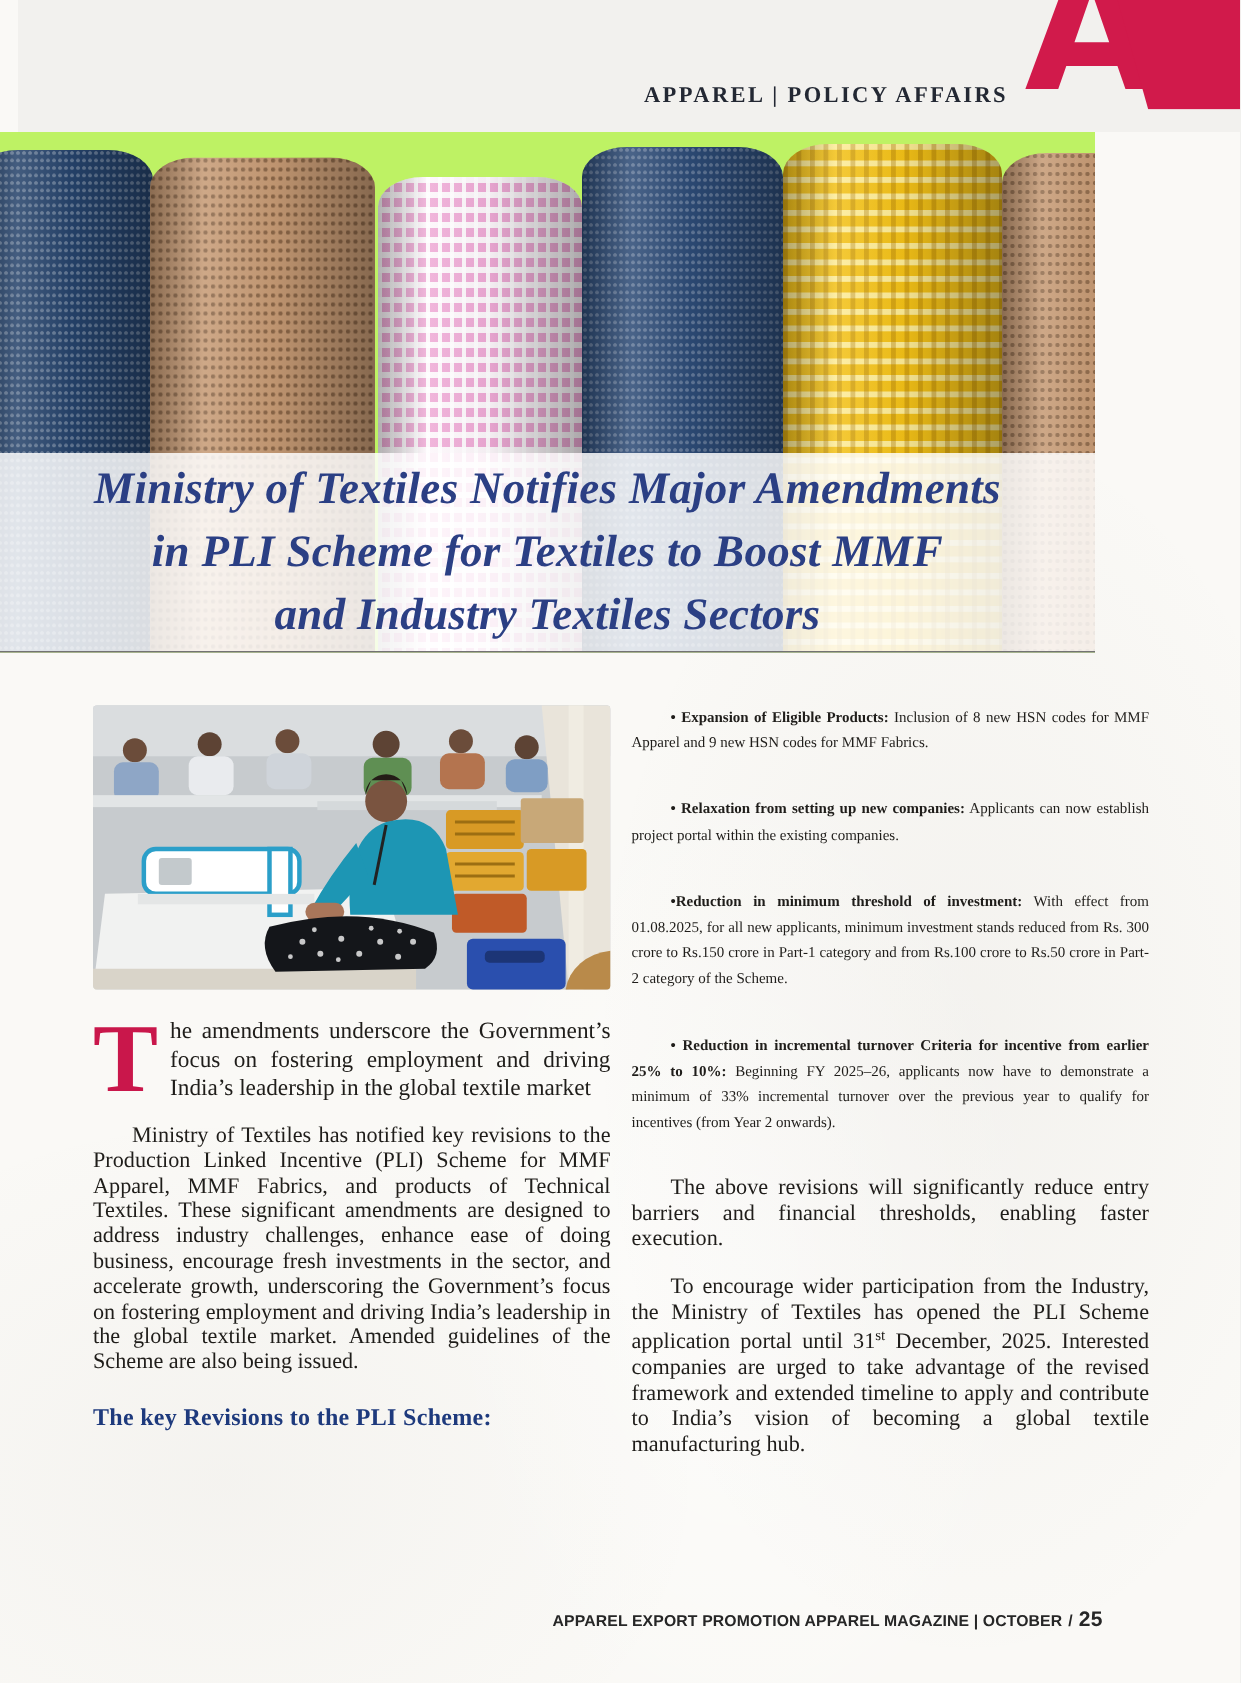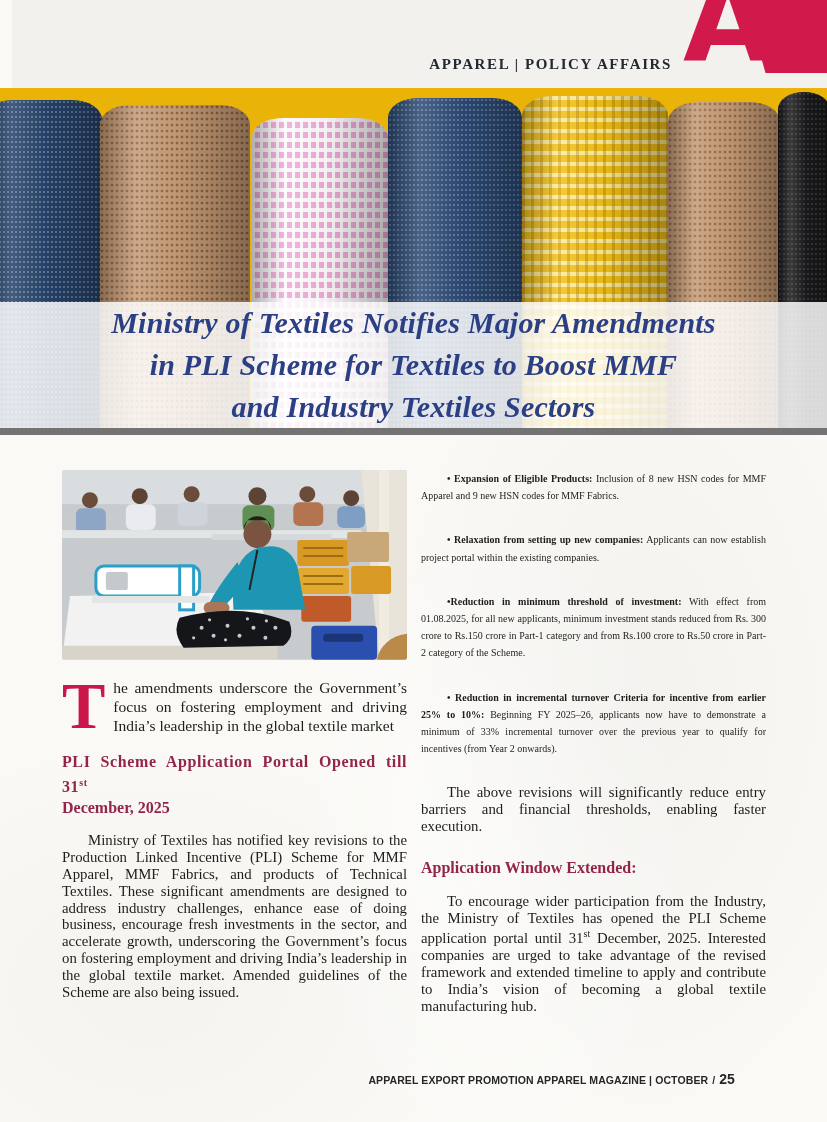--- a/index.html
+++ b/index.html
@@ -29,22 +29,22 @@
     position:absolute; left:6px; top:-38px;
     font-family:"DejaVu Sans", sans-serif; font-weight:bold; font-size:116px;
     color:#d11a4b; line-height:1;
   }
   .logo-block {
     position:absolute; right:0; top:0; width:82px; height:73px; background:#d11a4b;
     clip-path:polygon(0 0, 100% 0, 100% 100%, 25% 100%);
   }
 
   
-  .hero { position:absolute; top:88px; left:0; width:827px; height:347px;
-          background:#eab308; overflow:hidden; border-bottom:7px solid #737373; }
+  .hero { position:absolute; top:88px; left:0; width:730px; height:347px;
+          background:#bef264; overflow:hidden; border-bottom:1px solid #737373; }
   .roll { position:absolute; bottom:0; border-radius:30px 30px 0 0 / 20px 20px 0 0; }
   .shade { position:absolute; inset:0; border-radius:inherit;
            background:linear-gradient(90deg, rgba(0,0,0,.30) 0%, rgba(255,255,255,.14) 24%, rgba(0,0,0,.04) 55%, rgba(0,0,0,.32) 100%); }
   .roll-navy1 { left:-18px; width:120px; top:12px; background:#25426a;
     background-image:radial-gradient(circle at 2px 2px, rgba(255,255,255,.28) 1px, transparent 1.5px); background-size:4px 5px; }
   .roll-tan1 { left:100px; width:150px; top:17px; background:#c69a74;
     background-image:radial-gradient(circle at 2px 2px, rgba(90,60,35,.55) 1.2px, transparent 1.7px); background-size:5px 6px; }
   .roll-pink { left:252px; width:136px; top:30px; background:#efaad6;
     background-image:linear-gradient(90deg, rgba(255,255,255,.9) 3px, transparent 3px),
                      linear-gradient(rgba(255,255,255,.9) 4px, transparent 4px); background-size:8px 10px; }
@@ -225,42 +225,38 @@
             <circle cx="132" cy="168" r="1.6"></circle>
         </g>
 
         <rect x="250" y="156" width="66" height="34" rx="4" fill="#2a4fae"></rect>
         <rect x="262" y="164" width="40" height="8" rx="3" fill="#1c3576"></rect>
         <path d="M316,190 a34,30 0 0 1 30,-26 l0,26 z" fill="#b98a4a"></path>
       </svg>
 
       <p class="lede"><span class="dropcap">T</span><span>he amendments underscore the Government’s focus on fostering employment and driving India’s leadership in the global textile market</span></p>
 
-      <h2 class="heading-maroon">
-        <span class="just"><span>PLI Scheme Application Portal Opened till 31</span><sup>st</sup></span>
-        <span>December, 2025</span>
-      </h2>
 
       <p class="body indent para1">Ministry of Textiles has notified key revisions to the Production Linked Incentive (PLI) Scheme for MMF Apparel, MMF Fabrics, and products of Technical Textiles. These significant amendments are designed to address industry challenges, enhance ease of doing business, encourage fresh investments in the sector, and accelerate growth, underscoring the Government’s focus on fostering employment and driving India’s leadership in the global textile market.  Amended guidelines of the Scheme are also being issued.</p>
 
+      <h3 class="heading-navy">The key Revisions to the PLI Scheme:</h3>
     </div>
 
     <div class="col">
 
       <p class="bullet"><span class="bdot">•</span> <strong>Expansion of Eligible Products:</strong> <span>Inclusion of 8 new HSN codes for MMF Apparel and 9 new HSN codes for MMF Fabrics.</span></p>
 
       <p class="bullet"><span class="bdot">•</span> <strong>Relaxation from setting up new companies:</strong> <span>Applicants can now establish project portal within the existing companies.</span></p>
 
       <p class="bullet"><span class="bdot">•</span><strong>Reduction in minimum threshold of investment:</strong> <span>With effect from 01.08.2025, for all new applicants, minimum investment stands reduced from Rs. 300 crore to Rs.150 crore in Part-1 category and from Rs.100 crore to Rs.50 crore in Part-2 category of the Scheme.</span></p>
 
       <p class="bullet"><span class="bdot">•</span> <strong>Reduction in incremental turnover Criteria for incentive from earlier 25% to 10%:</strong> <span>Beginning FY 2025–26, applicants now have to demonstrate a minimum of 33% incremental turnover over the previous year to qualify for incentives (from Year 2 onwards).</span></p>
 
       <p class="body indent para2">The above revisions will significantly reduce entry barriers and financial thresholds, enabling faster execution.</p>
 
-      <h2 class="heading-maroon h-extended">Application Window Extended:</h2>
 
       <p class="body indent para3"><span>To encourage wider participation from the Industry, the Ministry of Textiles has opened the PLI Scheme application portal until 31</span><sup>st</sup><span> December, 2025. Interested companies are urged to take advantage of the revised framework and extended timeline to apply and contribute to India’s vision of becoming a global textile manufacturing hub.</span></p>
     </div>
   </div>
 
   <div class="footer">
     <span>APPAREL EXPORT PROMOTION APPAREL MAGAZINE | OCTOBER</span>
     <span>/</span>
     <span class="pg">25</span>
   </div>

